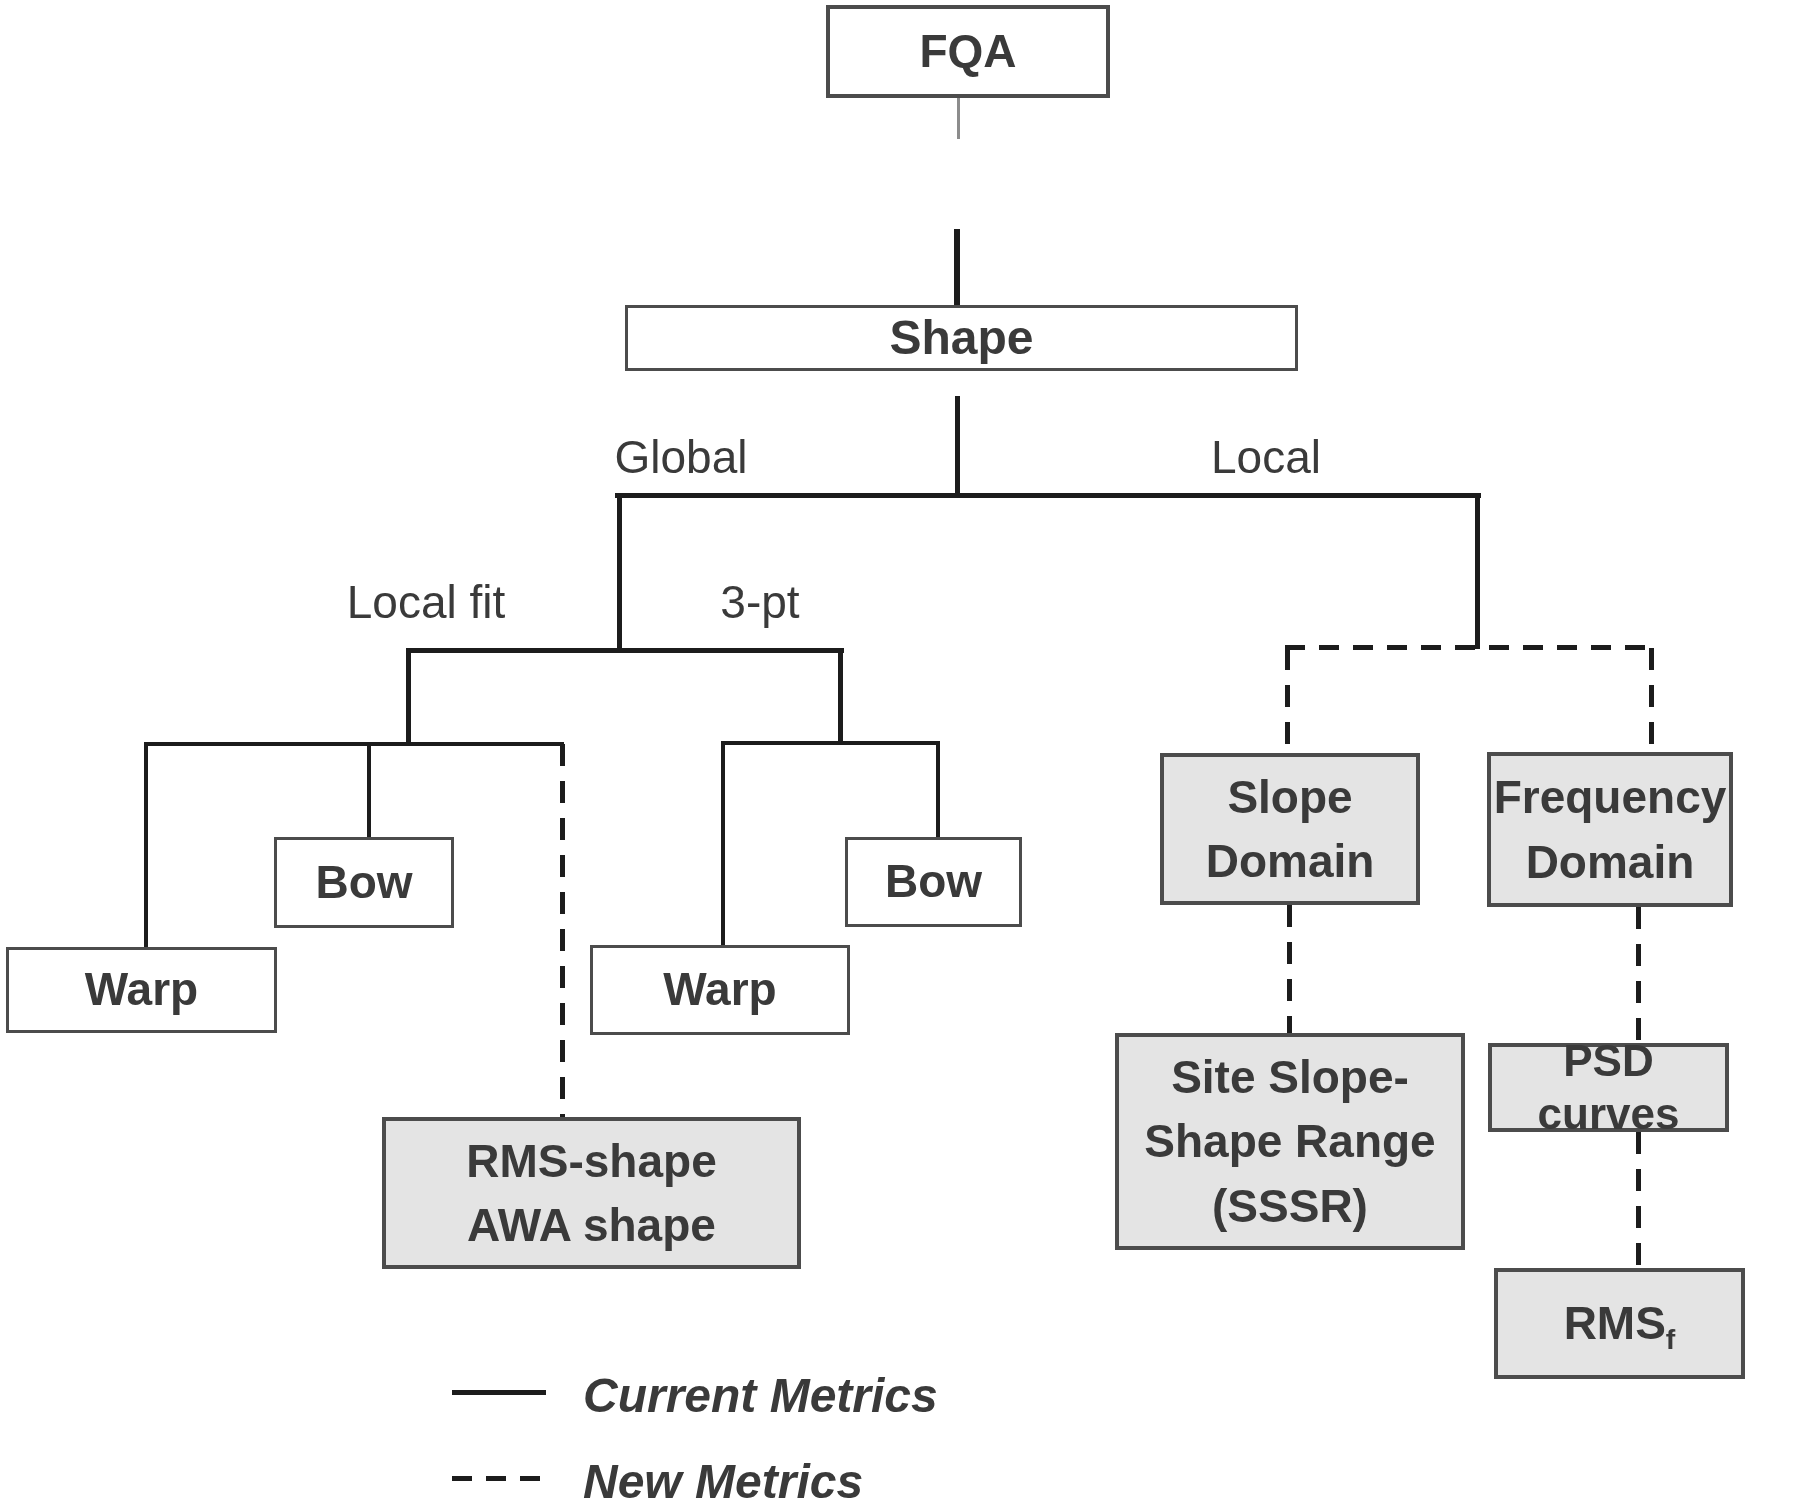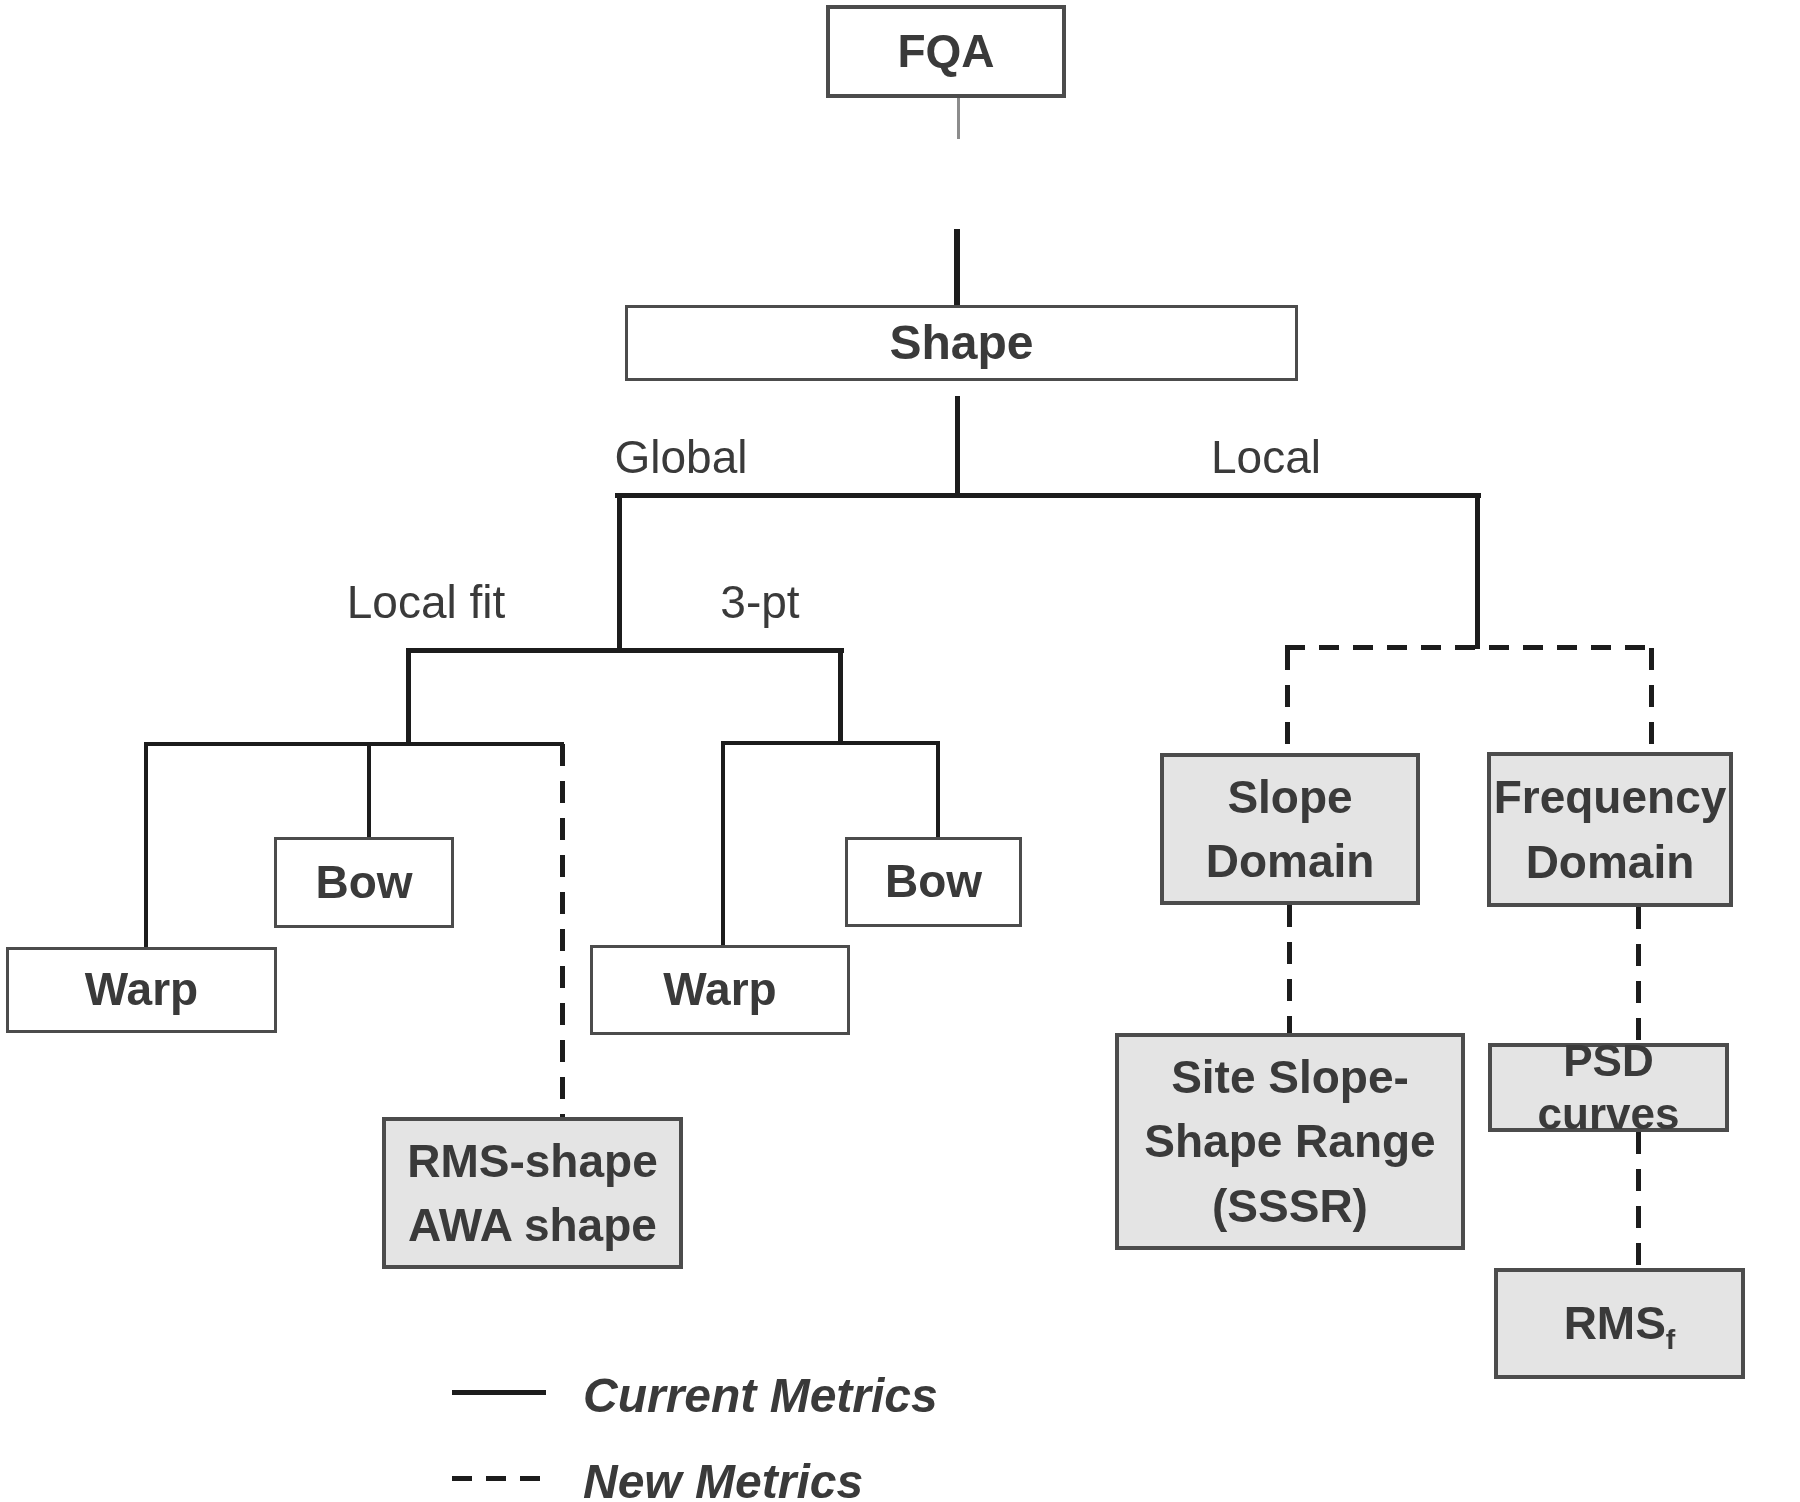--- a/index.html
+++ b/index.html
@@ -62,40 +62,40 @@
   <div class="dash-v" style="left:1649px;top:648px;width:5px;height:104px"></div>
   <div class="dash-v" style="left:1287px;top:905px;width:5px;height:128px"></div>
   <div class="dash-v" style="left:1636px;top:907px;width:5px;height:136px"></div>
   <div class="dash-v" style="left:1636px;top:1132px;width:5px;height:136px"></div>
 
   <div class="blabel" style="left:681px;top:430px">Global</div>
   <div class="blabel" style="left:1266px;top:430px">Local</div>
   <div class="blabel" style="left:426px;top:575px">Local fit</div>
   <div class="blabel" style="left:760px;top:575px">3-pt</div>
 
-  <div class="node white" style="left:826px;top:5px;width:240px;height:93px;border-width:4px">
+  <div class="node white" style="left:826px;top:5px;width:284px;height:93px;border-width:4px">
     <span>FQA</span>
   </div>
-  <div class="node white" style="left:625px;top:305px;width:673px;height:76px;font-size:48px">
+  <div class="node white" style="left:625px;top:305px;width:673px;height:66px;font-size:48px">
     <span>Shape</span>
   </div>
   <div class="node white" style="left:274px;top:837px;width:180px;height:91px">
     <span>Bow</span>
   </div>
   <div class="node white" style="left:6px;top:947px;width:271px;height:86px">
     <span>Warp</span>
   </div>
   <div class="node white" style="left:845px;top:837px;width:177px;height:90px">
     <span>Bow</span>
   </div>
   <div class="node white" style="left:590px;top:945px;width:260px;height:90px">
     <span>Warp</span>
   </div>
 
-  <div class="node gray" style="left:382px;top:1117px;width:301px;height:152px">
+  <div class="node gray" style="left:382px;top:1117px;width:419px;height:152px">
     <div class="stack">
       <span>RMS-shape</span>
       <span>AWA shape</span>
     </div>
   </div>
   <div class="node gray" style="left:1160px;top:753px;width:260px;height:152px">
     <div class="stack">
       <span>Slope</span>
       <span>Domain</span>
     </div>

